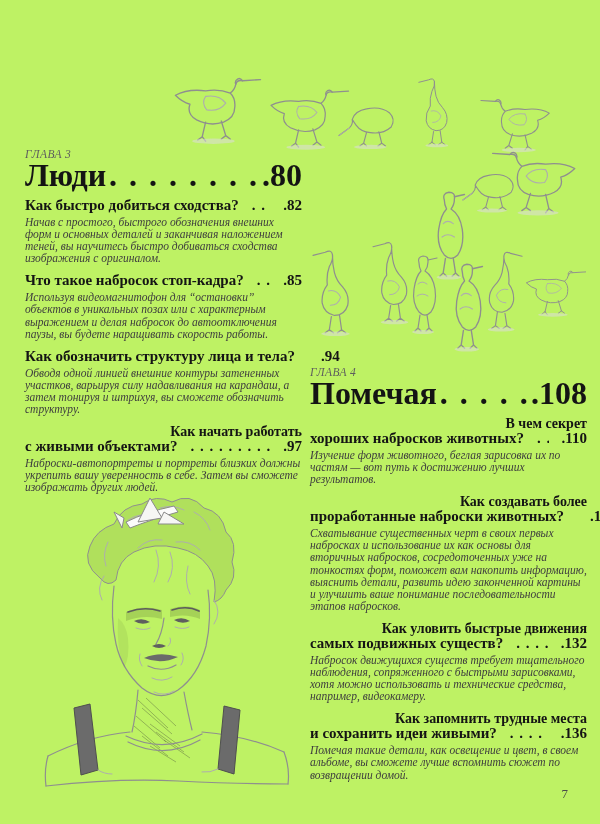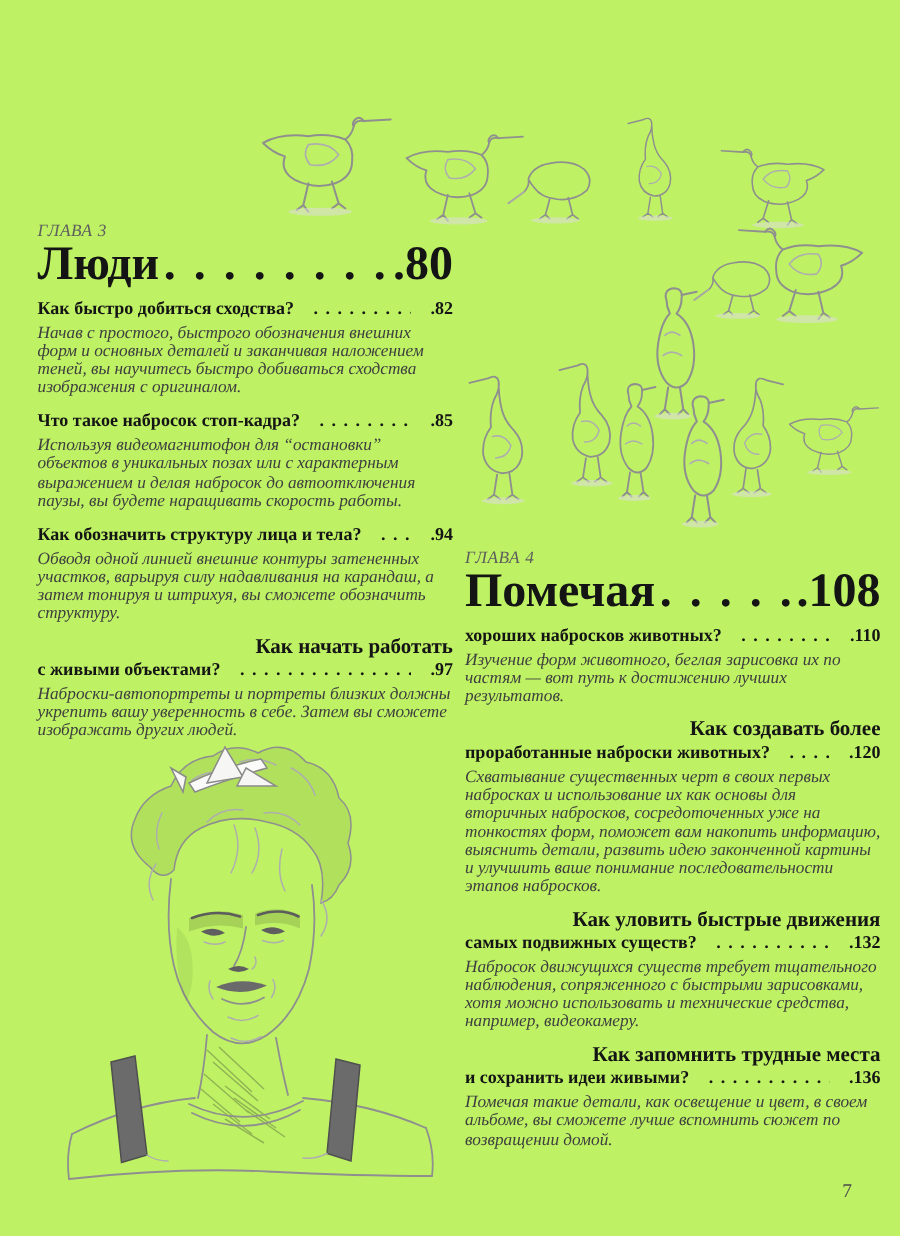--- a/index.html
+++ b/index.html
@@ -11,21 +11,21 @@
   .col{position:absolute;width:277px;}
   .col-left{left:25px;top:148px;}
   .col-right{left:310px;top:366px;}
   .chapter-label{font-style:italic;font-size:11.5px;color:#5e5e5e;letter-spacing:.4px;margin-bottom:1px;}
   .title-row{display:flex;align-items:baseline;font-weight:bold;font-size:32px;line-height:28px;color:#141414;}
   .title-row .dots{flex:1;overflow:hidden;white-space:nowrap;letter-spacing:2px;margin:0 3px;}
   .title-row .pg{white-space:nowrap;}
   .entry{margin-top:9px;}
   .hl{font-weight:bold;font-size:14px;line-height:15px;color:#141414;text-align:right;}
   .hl:empty{display:none;}
-  .hrow{display:flex;align-items:baseline;font-weight:bold;font-size:12px;line-height:15px;color:#141414;gap:11px;}
+  .hrow{display:flex;align-items:baseline;font-weight:bold;font-size:15px;line-height:15px;color:#141414;gap:11px;}
   .hrow .ht{white-space:nowrap;}
   .hrow .dots{flex:1;overflow:hidden;white-space:nowrap;letter-spacing:1px;margin:0 2px;}
   .hrow .pg{white-space:nowrap;}
   .desc{font-style:italic;font-size:11.5px;line-height:12.1px;color:#3e3e3e;margin-top:3px;}
   .pagenum{position:absolute;left:548px;top:786px;width:20px;text-align:right;font-size:13px;color:#4a4a4a;}
   svg .s{fill:none;stroke:#8f8f8f;stroke-width:1.2;stroke-linecap:round;stroke-linejoin:round;}
   svg .s2{fill:none;stroke:#aeaeae;stroke-width:1;stroke-linecap:round;}
   svg .sd{fill:none;stroke:#5c5c5c;stroke-width:1.7;stroke-linecap:round;}
   svg .sh{fill:#dcdcdc;opacity:.55;stroke:none;}
   svg .fillgray{fill:rgba(0,0,0,.07);stroke:#8f8f8f;stroke-width:1;}
@@ -135,20 +135,21 @@
 
   <section class="col col-right">
     <div class="chapter-label">ГЛАВА 4</div>
     <div class="title-row">
       <span>Помечая</span>
       <span class="dots">. . . . . . . . . . . . . . . . . . . . . . .</span>
       <span class="pg">.108</span>
     </div>
 
     <div class="entry">
+      <div class="hl">В чем секрет</div>
       <div class="hrow">
         <span class="ht">хороших набросков животных?</span>
         <span class="dots">. . . . . . . . . . . . . . . . . . . .</span>
         <span class="pg">.110</span>
       </div>
       <div class="desc">Изучение форм животного, беглая зарисовка их по частям — вот путь к достижению лучших результатов.</div>
     </div>
 
     <div class="entry">
       <div class="hl">Как создавать более</div>

